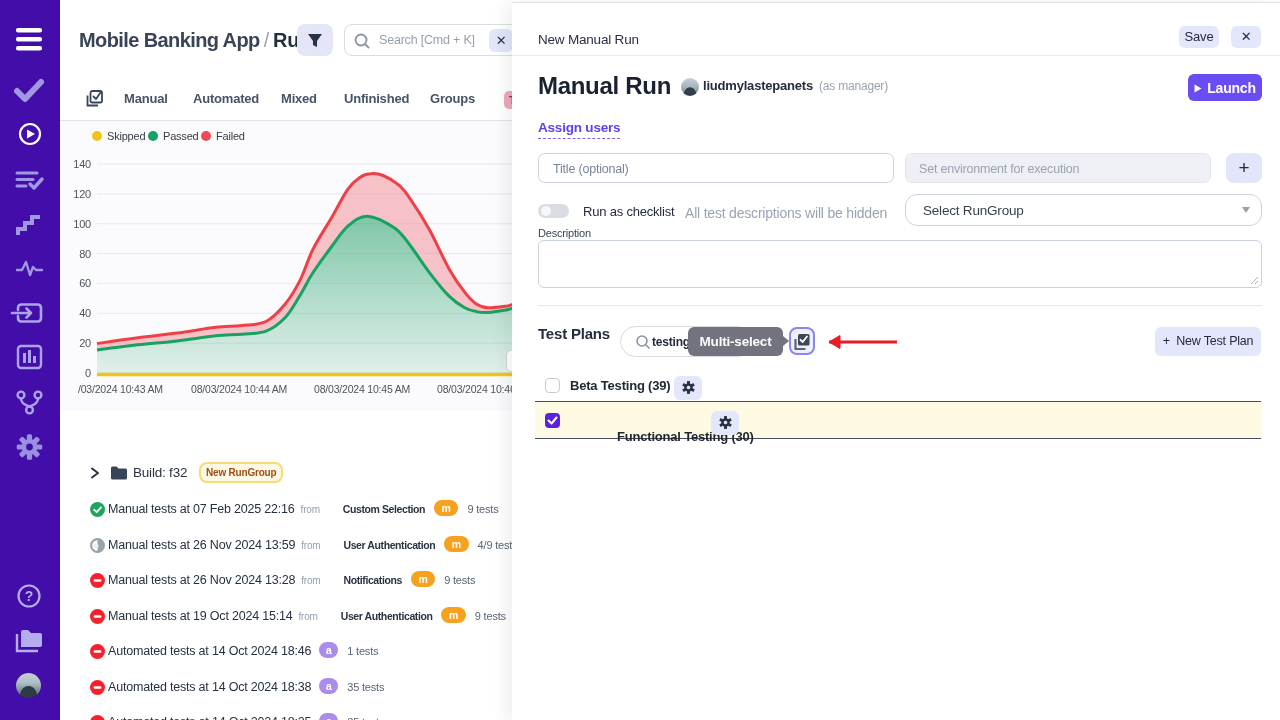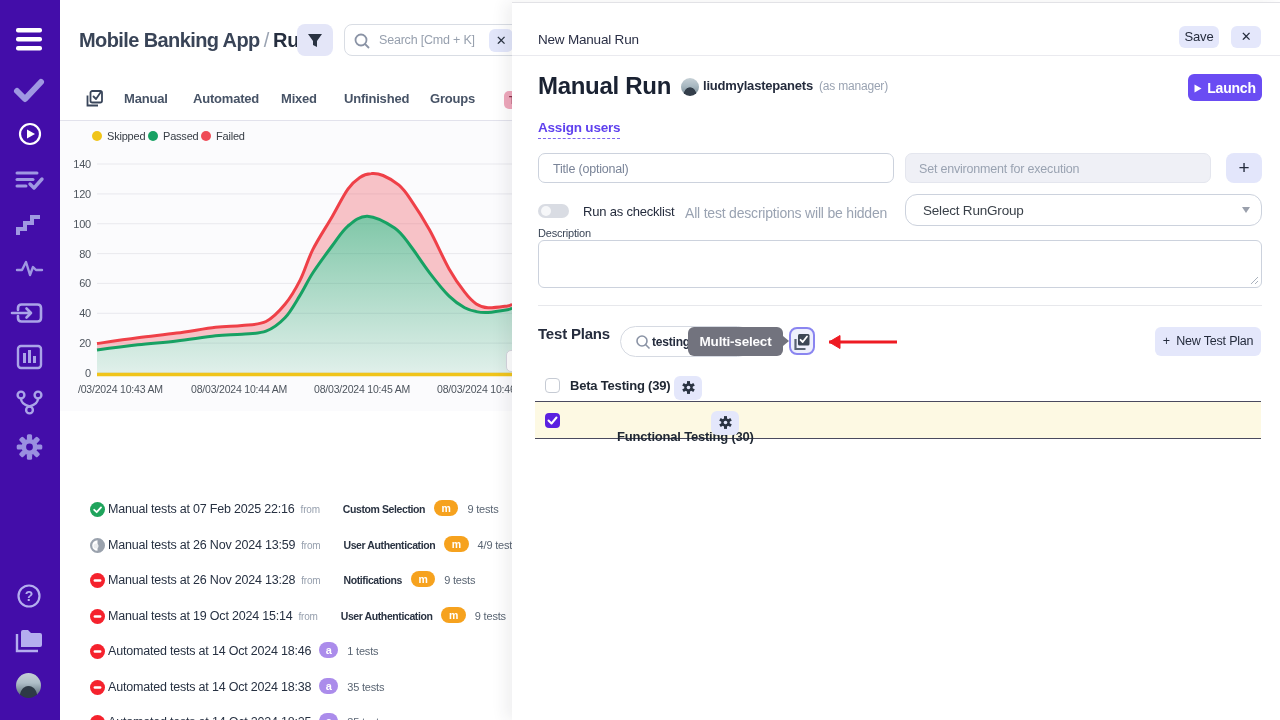--- a/index.html
+++ b/index.html
@@ -217,20 +217,30 @@
           <text x="377" y="272">08/03/2024 10:46 AM</text>
 </g>
 <path d="M37.0,222.6C43.8,221.6,64.5,218.5,77.8,216.8C91.1,215.0,103.7,213.9,116.7,212.1C129.7,210.4,144.7,207.6,155.6,206.3C166.5,205.0,173.6,205.5,182.0,204.5C190.4,203.6,198.8,204.0,206.0,200.5C213.2,197.0,219.3,190.2,225.0,183.3C230.7,176.5,235.3,168.6,240.0,159.4C244.7,150.3,247.5,139.1,252.9,128.4C258.3,117.7,266.6,105.3,272.4,95.2C278.2,85.2,283.3,74.5,287.9,68.1C292.5,61.6,295.9,59.0,299.8,56.4C303.7,53.8,307.5,52.9,311.4,52.6C315.3,52.2,318.5,52.6,323.1,54.5C327.7,56.4,334.5,60.3,339.0,64.2C343.5,68.1,345.1,70.3,350.2,77.8C355.3,85.2,363.1,97.3,369.6,109.0C376.1,120.7,383.2,137.6,389.1,147.9C395.0,158.3,400.2,165.4,404.7,171.2C409.2,177.1,412.4,180.3,416.3,182.9C420.2,185.5,422.8,186.4,428.0,186.8C433.2,187.1,443.4,185.5,447.4,185.0C451.4,184.4,451.2,183.6,452.0,183.3L452.0,187.1C451.2,187.3,451.4,188.0,447.4,188.7C443.4,189.4,433.2,191.1,428.0,191.4C422.8,191.7,420.2,191.4,416.3,190.6C412.4,189.9,409.2,189.3,404.7,186.8C400.2,184.2,395.0,180.9,389.1,175.1C383.2,169.3,376.1,160.3,369.6,151.8C363.1,143.4,356.0,132.0,350.2,124.5C344.4,117.0,341.7,111.9,334.6,107.0C327.5,102.2,315.2,95.6,307.4,95.2C299.6,94.9,293.7,100.2,287.9,105.1C282.1,110.0,278.2,116.7,272.4,124.5C266.6,132.3,258.3,143.5,252.9,151.8C247.5,160.1,244.7,166.9,240.0,174.4C235.3,181.9,230.7,190.8,225.0,196.8C219.3,202.7,213.2,207.5,206.0,210.2C198.8,212.9,190.4,212.4,182.0,213.2C173.6,214.0,166.5,213.7,155.6,214.8C144.7,215.9,129.7,218.4,116.7,219.9C103.7,221.4,91.1,222.3,77.8,223.8C64.5,225.3,43.8,228.0,37.0,228.9Z" fill="#ef4b57" fill-opacity="0.32"></path>
 <path d="M37.0,228.9C43.8,228.0,64.5,225.3,77.8,223.8C91.1,222.3,103.7,221.4,116.7,219.9C129.7,218.4,144.7,215.9,155.6,214.8C166.5,213.7,173.6,214.0,182.0,213.2C190.4,212.4,198.8,212.9,206.0,210.2C213.2,207.5,219.3,202.7,225.0,196.8C230.7,190.8,235.3,181.9,240.0,174.4C244.7,166.9,247.5,160.1,252.9,151.8C258.3,143.5,266.6,132.3,272.4,124.5C278.2,116.7,282.1,110.0,287.9,105.1C293.7,100.2,299.6,94.9,307.4,95.2C315.2,95.6,327.5,102.2,334.6,107.0C341.7,111.9,344.4,117.0,350.2,124.5C356.0,132.0,363.1,143.4,369.6,151.8C376.1,160.3,383.2,169.3,389.1,175.1C395.0,180.9,400.2,184.2,404.7,186.8C409.2,189.3,412.4,189.9,416.3,190.6C420.2,191.4,422.8,191.7,428.0,191.4C433.2,191.1,443.4,189.4,447.4,188.7C451.4,188.0,451.2,187.3,452.0,187.1L452.0,252L37.0,252Z" fill="url(#gg)"></path>
 <path d="M37.0,222.6C43.8,221.6,64.5,218.5,77.8,216.8C91.1,215.0,103.7,213.9,116.7,212.1C129.7,210.4,144.7,207.6,155.6,206.3C166.5,205.0,173.6,205.5,182.0,204.5C190.4,203.6,198.8,204.0,206.0,200.5C213.2,197.0,219.3,190.2,225.0,183.3C230.7,176.5,235.3,168.6,240.0,159.4C244.7,150.3,247.5,139.1,252.9,128.4C258.3,117.7,266.6,105.3,272.4,95.2C278.2,85.2,283.3,74.5,287.9,68.1C292.5,61.6,295.9,59.0,299.8,56.4C303.7,53.8,307.5,52.9,311.4,52.6C315.3,52.2,318.5,52.6,323.1,54.5C327.7,56.4,334.5,60.3,339.0,64.2C343.5,68.1,345.1,70.3,350.2,77.8C355.3,85.2,363.1,97.3,369.6,109.0C376.1,120.7,383.2,137.6,389.1,147.9C395.0,158.3,400.2,165.4,404.7,171.2C409.2,177.1,412.4,180.3,416.3,182.9C420.2,185.5,422.8,186.4,428.0,186.8C433.2,187.1,443.4,185.5,447.4,185.0C451.4,184.4,451.2,183.6,452.0,183.3" stroke="#ef4048" stroke-width="3" fill="none"></path>
 <path d="M37.0,228.9C43.8,228.0,64.5,225.3,77.8,223.8C91.1,222.3,103.7,221.4,116.7,219.9C129.7,218.4,144.7,215.9,155.6,214.8C166.5,213.7,173.6,214.0,182.0,213.2C190.4,212.4,198.8,212.9,206.0,210.2C213.2,207.5,219.3,202.7,225.0,196.8C230.7,190.8,235.3,181.9,240.0,174.4C244.7,166.9,247.5,160.1,252.9,151.8C258.3,143.5,266.6,132.3,272.4,124.5C278.2,116.7,282.1,110.0,287.9,105.1C293.7,100.2,299.6,94.9,307.4,95.2C315.2,95.6,327.5,102.2,334.6,107.0C341.7,111.9,344.4,117.0,350.2,124.5C356.0,132.0,363.1,143.4,369.6,151.8C376.1,160.3,383.2,169.3,389.1,175.1C395.0,180.9,400.2,184.2,404.7,186.8C409.2,189.3,412.4,189.9,416.3,190.6C420.2,191.4,422.8,191.7,428.0,191.4C433.2,191.1,443.4,189.4,447.4,188.7C451.4,188.0,451.2,187.3,452.0,187.1" stroke="#17a163" stroke-width="3" fill="none"></path>
 <line x1="37" y1="253.5" x2="452" y2="253.5" stroke="#f0c41b" stroke-width="3.5"></line>
 </svg>
 </div>
 <div style="position:absolute;left:446px;top:350px;width:12px;height:22px;background:#fff;border:1px solid #d5d5dd;border-radius:5px;z-index:5"></div>
+<div style="position:absolute;left:29px;top:461px;width:420px;height:24px;">
+<svg width="12" height="12" style="position:absolute;left:0;top:6px">
+        <path d="M3 1.5 L9 6 L3 10.5" stroke="#2a3342" stroke-width="2" fill="none" stroke-linecap="round" stroke-linejoin="round"></path>
+      </svg>
+<svg width="18" height="16" style="position:absolute;left:21px;top:4px">
+        <path d="M1 3 Q1 1.5 2.5 1.5 L6.5 1.5 L8.5 3.5 L15.5 3.5 Q17 3.5 17 5 L17 13 Q17 14.5 15.5 14.5 L2.5 14.5 Q1 14.5 1 13 Z" fill="#394457"></path>
+      </svg>
+<span style="position:absolute;left:44px;top:4px;font-size:13.5px;color:#2a3342;">Build: f32</span>
+<span style="position:absolute;left:110px;top:1px;background:#fef9e7;border:2px solid #f7dc6f;border-radius:8px;color:#a04e12;font-weight:700;font-size:10px;padding:3px 5px;letter-spacing:-0.2px;">New RunGroup</span>
+</div>
 <div class="runrow" style="top:500px"><svg class="sicon" width="15" height="15">
         <circle cx="7.5" cy="7.5" r="7.5" fill="#1fa45c"></circle>
         <path d="M4.2 7.8 L6.7 10.2 L11 5.4" stroke="#fff" stroke-width="1.8" fill="none" stroke-linecap="round" stroke-linejoin="round"></path>
       </svg><span class="tt">Manual tests at 07 Feb 2025 22:16</span><span class="from">from</span><span class="plan">Custom Selection</span><span class="pillm">m</span><span class="ntests">9 tests</span></div>
 <div class="runrow" style="top:536px"><svg class="sicon" width="15" height="15">
         <circle cx="7.5" cy="7.5" r="6.4" fill="none" stroke="#9aa2ad" stroke-width="2.2"></circle>
         <path d="M7.5 1.1 A6.4 6.4 0 0 1 7.5 13.9 Z" fill="#9aa2ad"></path>
         <circle cx="6" cy="8" r="2.5" fill="#eceef0"></circle>
       </svg><span class="tt">Manual tests at 26 Nov 2024 13:59</span><span class="from">from</span><span class="plan">User Authentication</span><span class="pillm">m</span><span class="ntests">4/9 tests</span></div>
 <div class="runrow" style="top:571px"><svg class="sicon" width="15" height="15">

